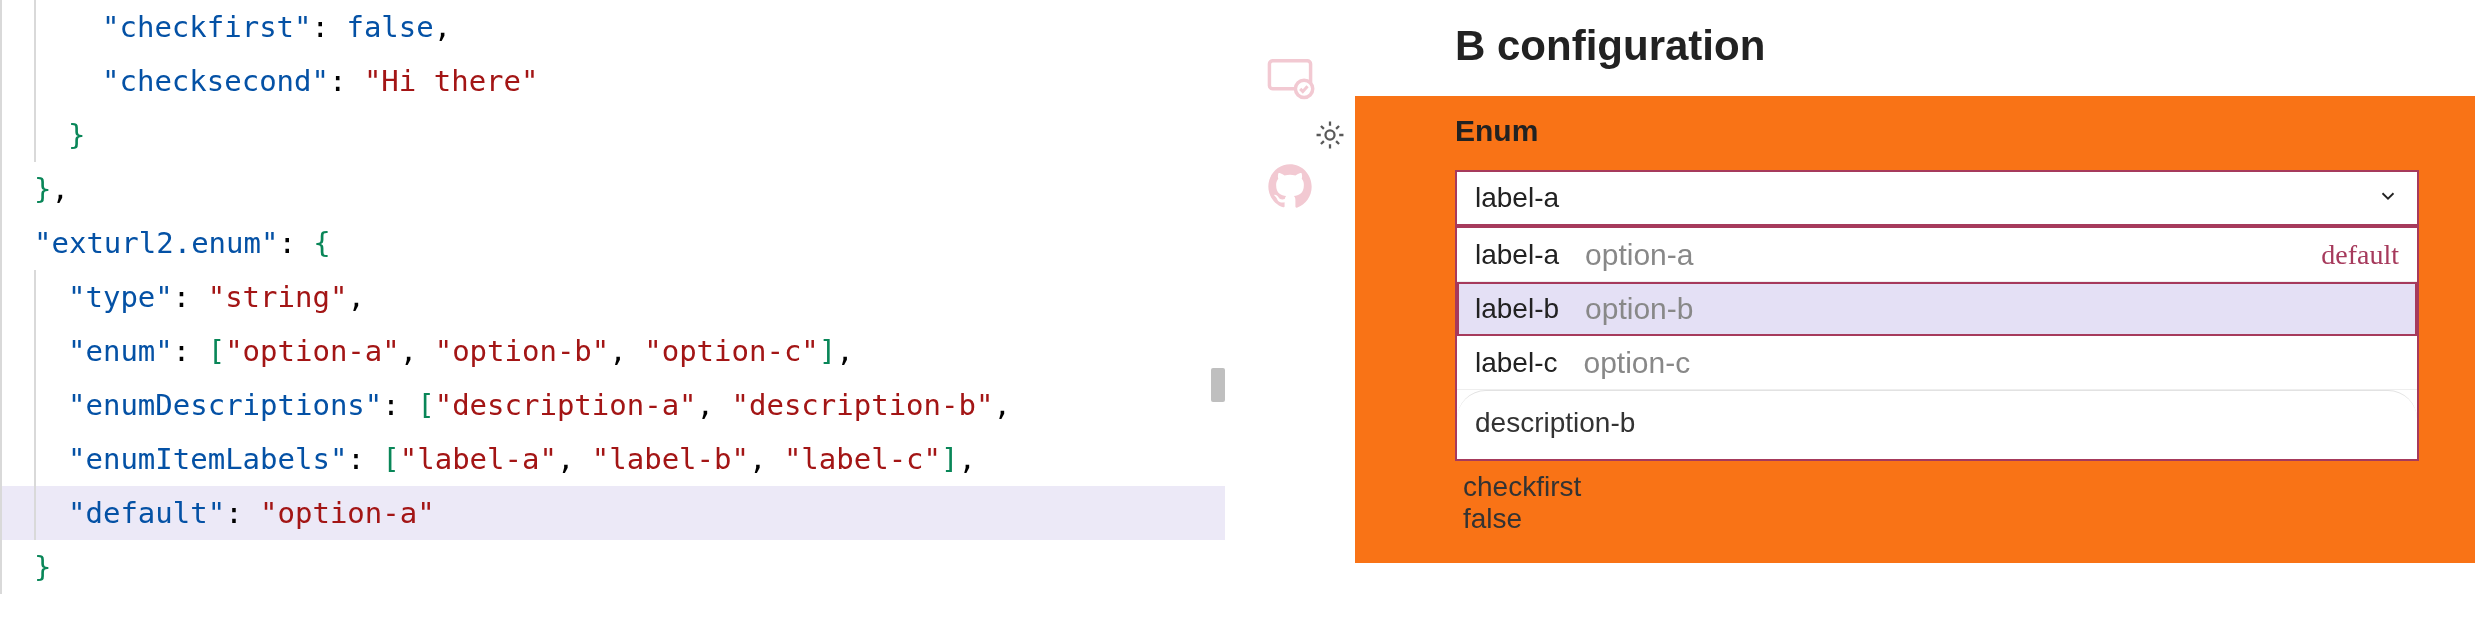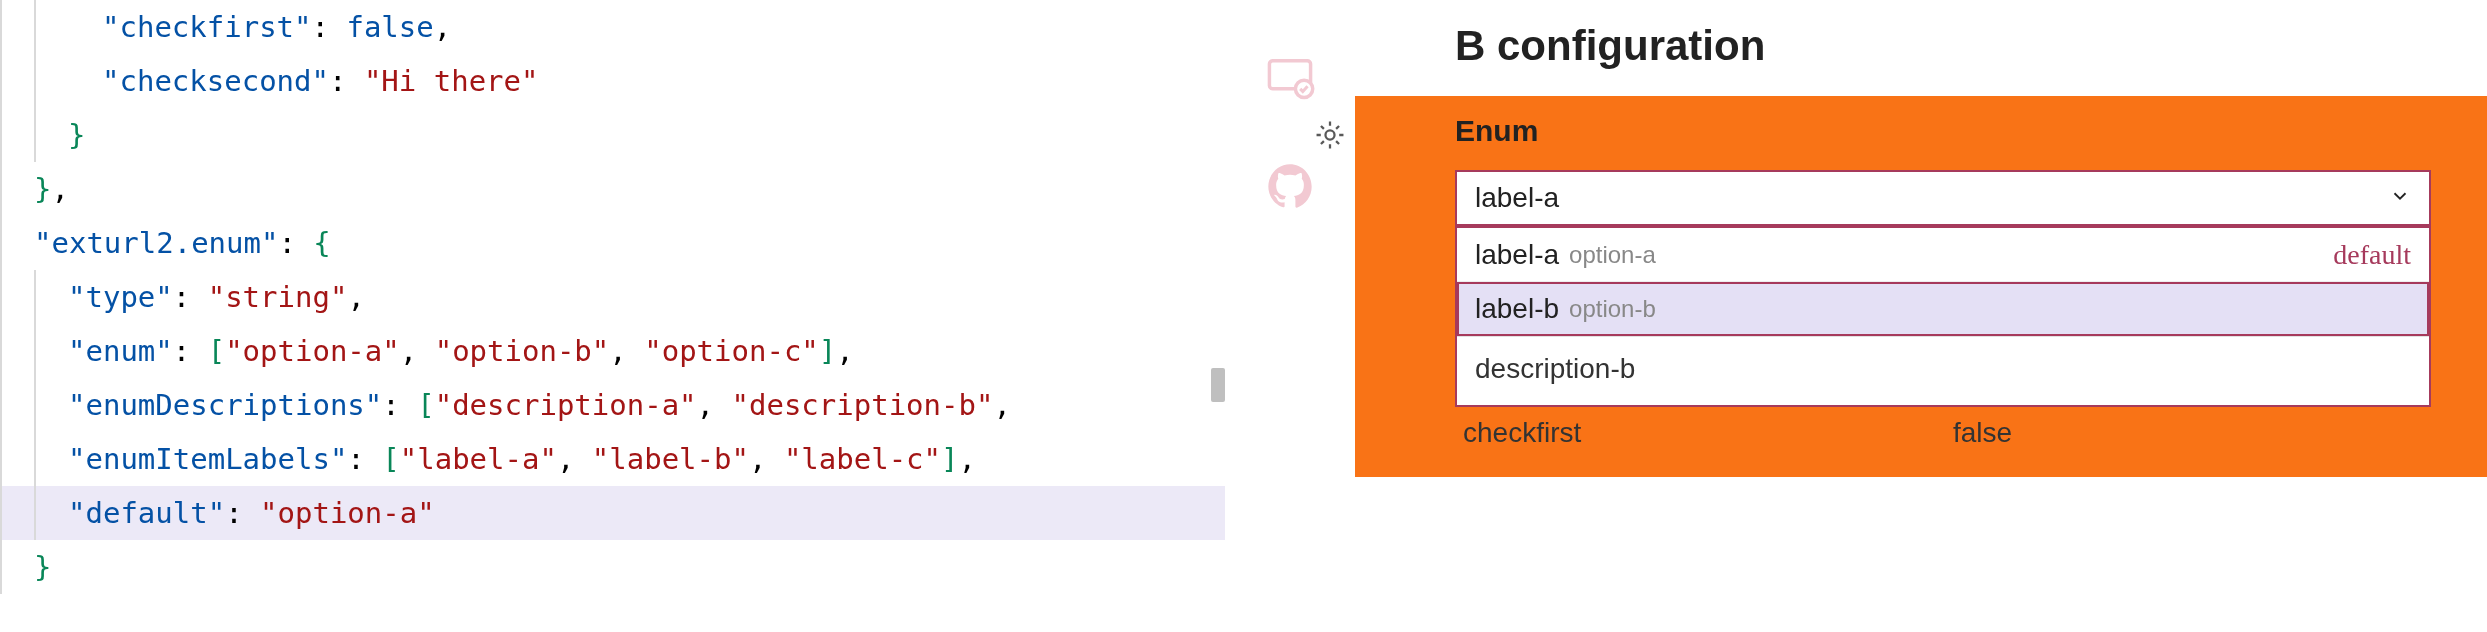--- a/index.html
+++ b/index.html
@@ -112,21 +112,21 @@
     height: 52px;
     color: var(--pink-faint);
     cursor: pointer;
   }
 
   
   .settings-pane {
     flex: 1;
     height: 100%;
     position: relative;
-    padding: 22px 0 0 0;
+    padding: 22px 12px 0 0;
     box-sizing: border-box;
   }
   .settings-title {
     font-size: 42px;
     font-weight: 600;
     color: #222;
     padding-left: 100px;
     margin-bottom: 26px;
   }
   .settings-body {
@@ -186,40 +186,42 @@
     outline: 2px solid var(--border-pink);
     outline-offset: -2px;
     text-align: center;
   }
   .dd-option .opt-label {
     color: #222;
     font-size: 28px;
   }
   .dd-option .opt-value {
     color: var(--grey-text);
-    font-size: 24px;
-    margin-left: 10px;
+    font-size: 30px;
+    margin-left: 26px;
   }
   .dd-option .opt-default {
     margin-left: auto;
     color: var(--border-pink);
     font-size: 28px;
     font-family: Liberation Serif, serif;
   }
   .dd-desc {
     padding: 16px 18px 20px 18px;
     font-size: 28px;
     color: #333;
     border-top: 1px solid #e2e2e2;
+    border-radius: 29px;
   }
   .summary-row {
     display: flex;
     padding: 10px 8px 0 8px;
     font-size: 28px;
     color: #333;
+    flex-direction: column;
   }
   .summary-row .sk { width: 490px; }
 </style>
 </head>
 <body>
 
 <div class="root">
 
   <div class="editor-pane">
     <div class="code-lines">
@@ -363,20 +365,24 @@
         <div class="dropdown">
           <div class="dd-option">
             <span class="opt-label">label-a</span>
             <span class="opt-value">option-a</span>
             <span class="opt-default">default</span>
           </div>
           <div class="dd-option hovered">
             <span class="opt-label">label-b</span>
             <span class="opt-value">option-b</span>
           </div>
+          <div class="dd-option">
+            <span class="opt-label">label-c</span>
+            <span class="opt-value">option-c</span>
+          </div>
           <div class="dd-desc">description-b</div>
         </div>
       </div>
 
       <div class="summary-row">
         <span class="sk">checkfirst</span>
         <span>false</span>
       </div>
     </div>
   </div>

